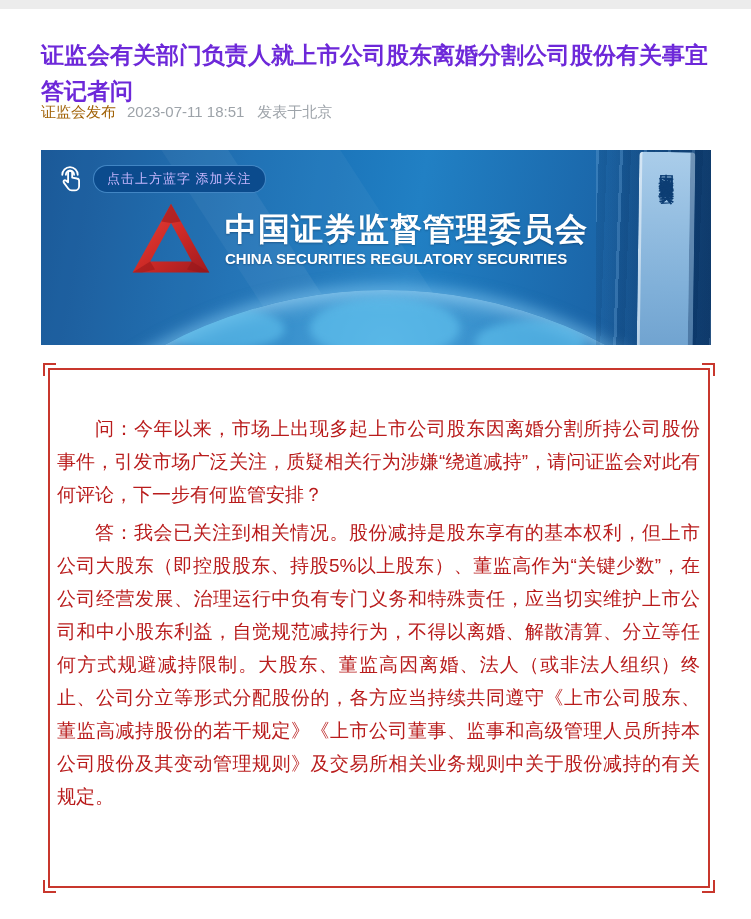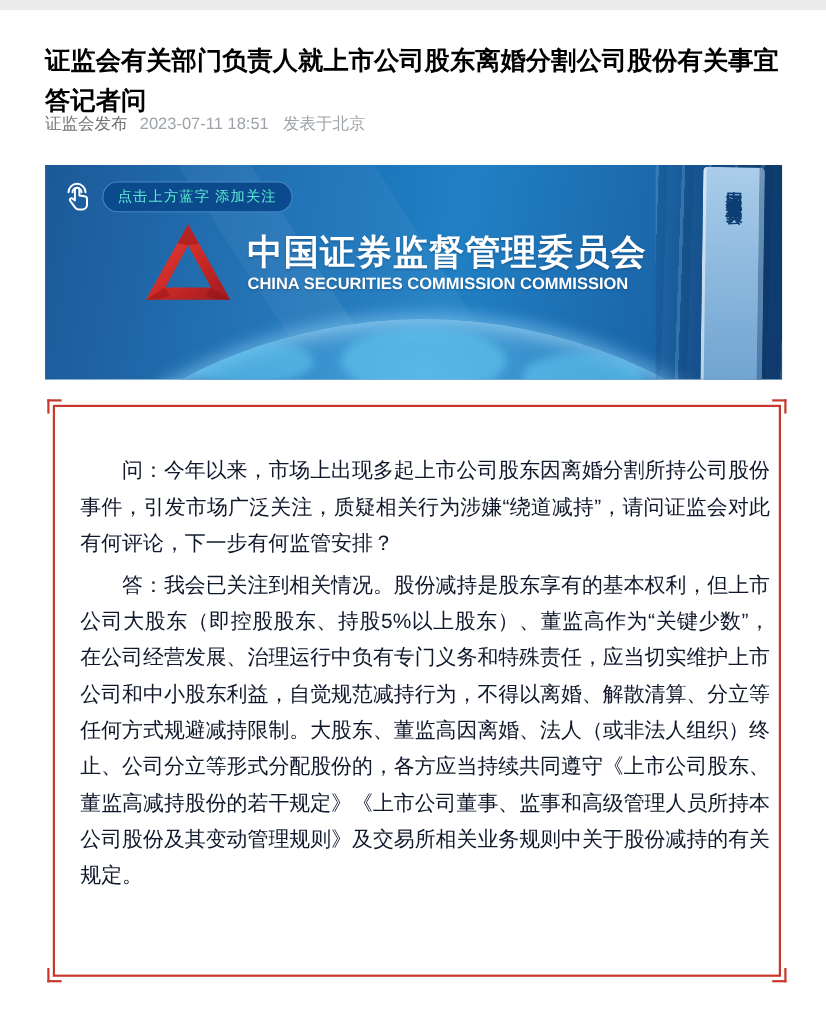--- a/index.html
+++ b/index.html
@@ -1,25 +1,25 @@
 <!DOCTYPE html>
 <html><head>
 <meta charset="utf-8">
 <style>
   html,body { margin:0; padding:0; width:751px; height:919px; background:#ffffff;
     font-family:"Liberation Sans","DejaVu Sans",sans-serif; position:relative; overflow:hidden; }
 
   .top-strip { position:absolute; left:0; top:0; width:751px; height:9px; background:#ececec; }
 
   .page-title { position:absolute; left:41px; top:22px; width:672px;
-    font-size:23px; font-weight:bold; color:#000000; line-height:36px; }
+    font-size:23px; font-weight:bold; color:#6d28d9; line-height:36px; }
 
   .byline { position:absolute; left:41px; top:103px; width:672px; font-size:15px; color:#9da3a9;
     white-space:nowrap; }
-  .byline .account { color:#737373; margin-right:11px; cursor:pointer; }
+  .byline .account { color:#a16207; margin-right:11px; cursor:pointer; }
   .byline .time { margin-right:13px; }
 
   
   .banner { position:absolute; left:41px; top:150px; width:670px; height:195px; overflow:hidden;
     background:linear-gradient(100deg,#0d4f92 0%,#176cb2 30%,#2180c4 55%,#1a63a6 85%,#124f90 100%); }
   .streak { position:absolute; background:rgba(255,255,255,.06); transform:rotate(-33deg); }
   .streak.s1 { left:-80px; top:-120px; width:300px; height:430px; }
   .streak.s2 { left:190px; top:-150px; width:150px; height:470px; opacity:.7; }
 
   .globe { position:absolute; left:-126px; top:140px; width:940px; height:940px; border-radius:50%;
@@ -39,38 +39,38 @@
   .pillar { position:absolute; left:597px; top:2px; width:56px; height:200px; box-sizing:border-box;
     background:linear-gradient(180deg,#aacdea,#7fafd8 70%,#6fa2cf);
     border-left:3px solid rgba(255,255,255,.5); border-right:5px solid rgba(10,45,90,.35);
     border-radius:4px; transform:rotate(.8deg);
     display:flex; justify-content:center; padding-top:10px; }
   .pillar-text { writing-mode:vertical-rl; font-size:15px; font-weight:bold; color:#0d3e74;
     letter-spacing:1.5px; }
 
   .follow { position:absolute; left:14px; top:12px; display:flex; align-items:center; }
   .follow-pill { margin-left:8px; background:#0b4b8d; border:1px solid rgba(90,160,220,.7);
-    color:#5eead4; font-size:13px; padding:4px 13px; border-radius:14px; letter-spacing:1px; }
+    color:#c4b5fd; font-size:13px; padding:4px 13px; border-radius:14px; letter-spacing:1px; }
 
   .brand { position:absolute; left:90px; top:52px; display:flex; align-items:center; }
   .logo { margin-right:14px; flex:0 0 auto; }
   .brand-cn { font-size:32px; font-weight:bold; color:#ffffff; letter-spacing:1px; line-height:1.15;
     text-shadow:0 1px 2px rgba(0,30,60,.35); }
   .brand-en { font-size:15px; font-weight:bold; color:#ffffff; margin-top:3px; letter-spacing:0;
     text-shadow:0 1px 2px rgba(0,30,60,.35); }
 
   
   .article-box { position:absolute; left:48px; top:368px; width:662px; height:520px;
     box-sizing:border-box; border:2px solid #c8372d; padding:42px 8px 0 7px; }
   .corner { position:absolute; width:11px; height:11px; }
   .c-tl { left:-7px; top:-7px;    border-left:2px solid #c8372d;  border-top:2px solid #c8372d; }
   .c-tr { right:-7px; top:-7px;   border-right:2px solid #c8372d; border-top:2px solid #c8372d; }
   .c-bl { left:-7px; bottom:-7px; border-left:2px solid #c8372d;  border-bottom:2px solid #c8372d; }
   .c-br { right:-7px; bottom:-7px;border-right:2px solid #c8372d; border-bottom:2px solid #c8372d; }
-  .article-box p { margin:0 0 5px 16px; font-size:19px; line-height:33px; color:#0f172a;
+  .article-box p { margin:0 0 5px 0; font-size:19px; line-height:33px; color:#b91c1c;
     text-align:justify; text-indent:2em; }
 </style>
 </head>
 <body>
 
 <div class="top-strip"></div>
 
 <h1 class="page-title">证监会有关部门负责人就上市公司股东离婚分割公司股份有关事宜答记者问</h1>
 
 <div class="byline">
@@ -114,21 +114,21 @@
           <stop offset="1" stop-color="#9f1a1f"></stop>
         </linearGradient>
       </defs>
       <path fill-rule="evenodd" fill="url(#lg)" d="M50 2 L98 88 L2 88 Z M50 26 L76 74 L24 74 Z"></path>
       <path fill="#8e1418" opacity=".5" d="M50 2 L62 24 L50 26 L38 24 Z"></path>
       <path fill="#8e1418" opacity=".45" d="M2 88 L24 74 L30 84 L14 88 Z"></path>
       <path fill="#8e1418" opacity=".45" d="M98 88 L76 74 L70 84 L86 88 Z"></path>
     </svg>
     <div>
       <div class="brand-cn">中国证券监督管理委员会</div>
-      <div class="brand-en">CHINA SECURITIES COMMISSION COMMISSION</div>
+      <div class="brand-en">CHINA SECURITIES REGULATORY SECURITIES</div>
     </div>
   </div>
 </div>
 
 <div class="article-box">
   <div class="corner c-tl"></div>
   <div class="corner c-tr"></div>
   <div class="corner c-bl"></div>
   <div class="corner c-br"></div>
   <p>问：今年以来，市场上出现多起上市公司股东因离婚分割所持公司股份事件，引发市场广泛关注，质疑相关行为涉嫌“绕道减持”，请问证监会对此有何评论，下一步有何监管安排？</p>

